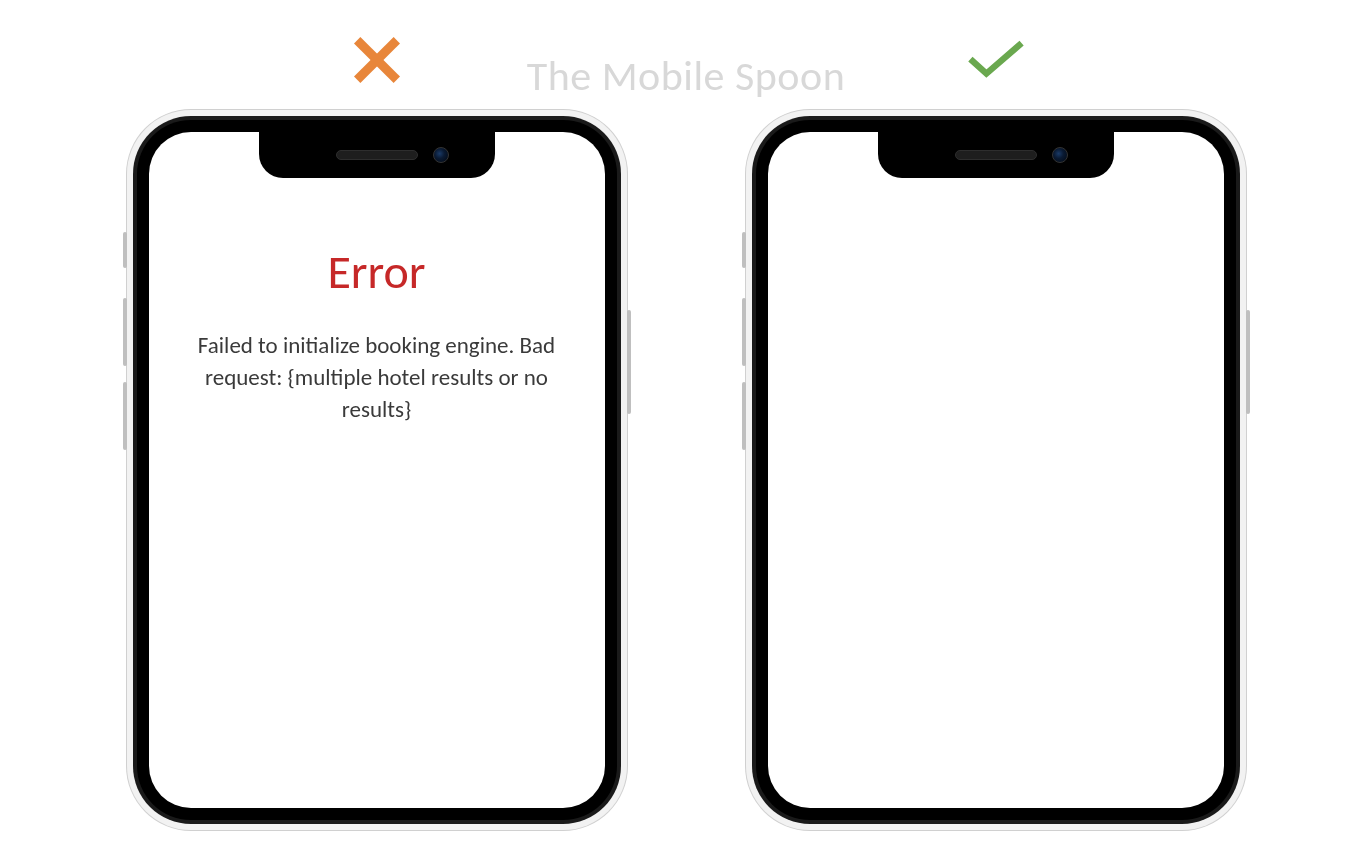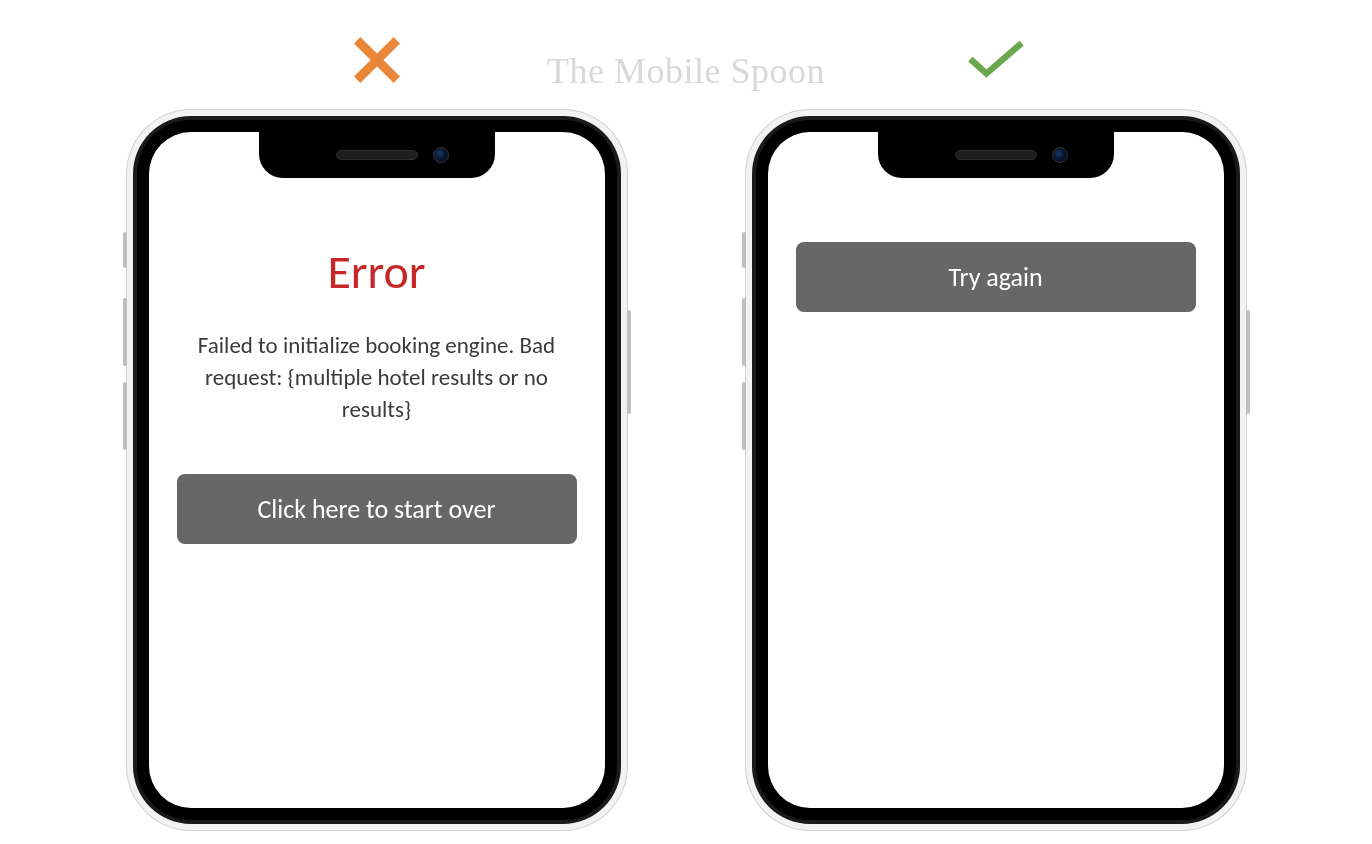--- a/index.html
+++ b/index.html
@@ -12,25 +12,24 @@
       height: 844px;
       background: #ffffff;
       font-family: -apple-system, BlinkMacSystemFont, "Segoe UI", Calibri, Arial, sans-serif;
       position: relative;
     }
     .watermark {
       position: absolute;
       top: 50px;
       left: 50%;
       transform: translateX(-50%);
-      font-size: 36px;
+      font-size: 42px;
       color: #d8d8d8;
       font-weight: 400;
       letter-spacing: 0.5px;
-      font-family: Liberation Serif, serif;
     }
     .container {
       display: flex;
       justify-content: center;
       gap: 119px;
       padding-top: 28px;
     }
     .col {
       display: flex;
       flex-direction: column;
@@ -190,21 +189,20 @@
       <span class="side-btn btn-power"></span>
       <div class="phone-mid">
         <div class="phone-inner">
           <div class="screen">
             <div class="notch">
               <span class="speaker"></span>
               <span class="camera"></span>
             </div>
             <div class="title">Error</div>
             <div class="message">Failed to initialize booking engine. Bad request: {multiple hotel results or no results}</div>
-            <button class="action-btn">Click here to start over</button>
           </div>
         </div>
       </div>
     </div>
   </div>
 
   <div class="col">
     <div class="mark-icon check-icon">
       <svg viewBox="0 0 80 50">
         <polyline points="8,24 28,42 72,4"></polyline>
@@ -216,20 +214,19 @@
       <span class="side-btn btn-vol-up"></span>
       <span class="side-btn btn-vol-down"></span>
       <span class="side-btn btn-power"></span>
       <div class="phone-mid">
         <div class="phone-inner">
           <div class="screen">
             <div class="notch">
               <span class="speaker"></span>
               <span class="camera"></span>
             </div>
-            <button class="action-btn">Try again</button>
           </div>
         </div>
       </div>
     </div>
   </div>
 
 </div>
 
 </body></html>

